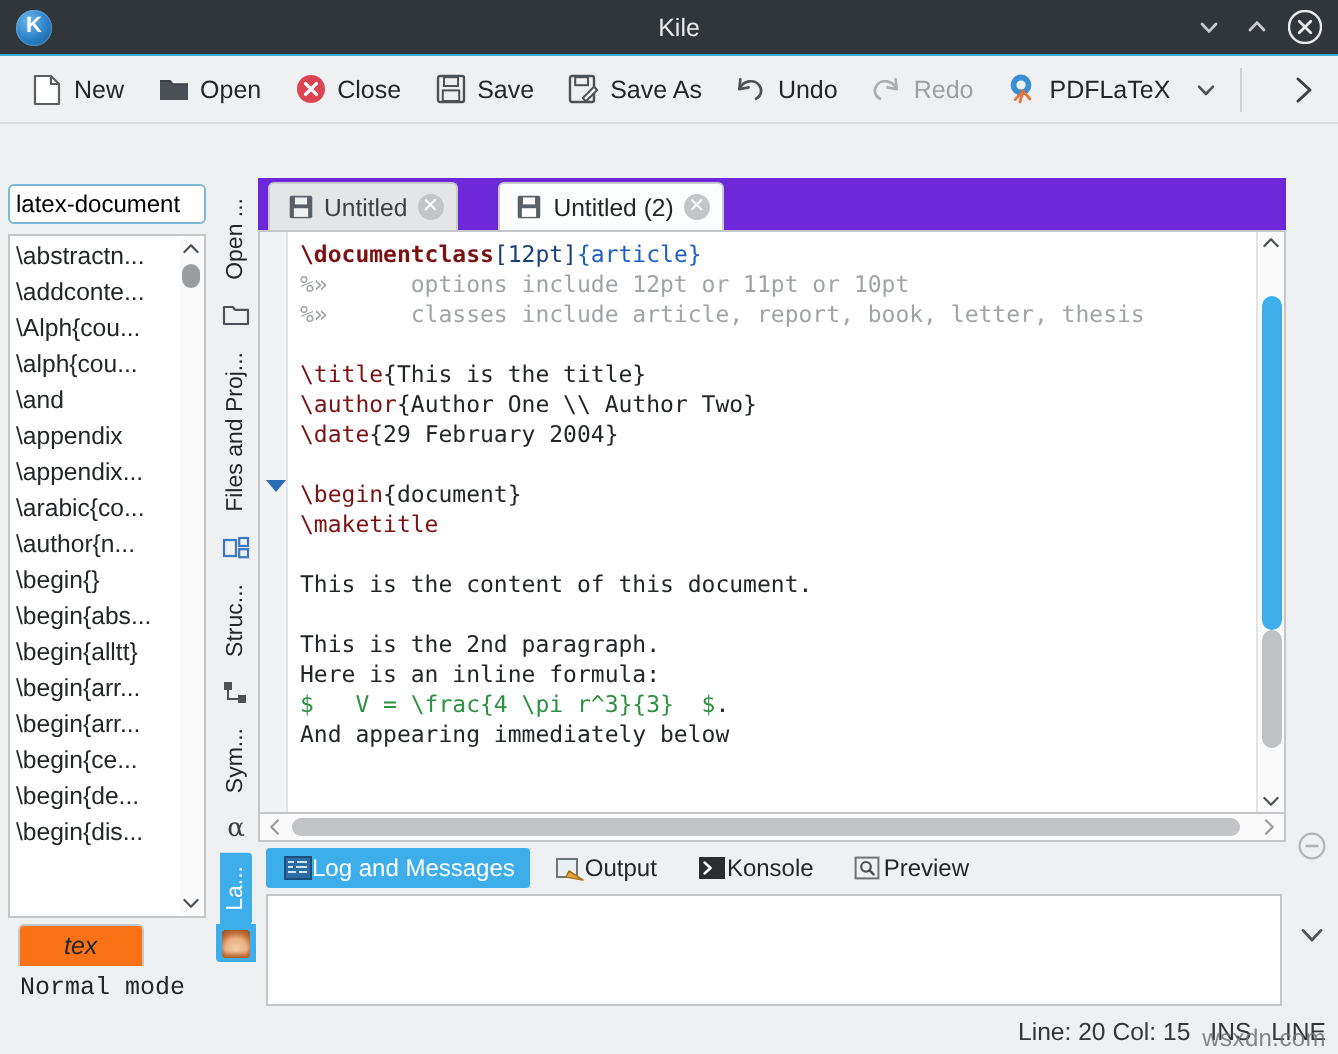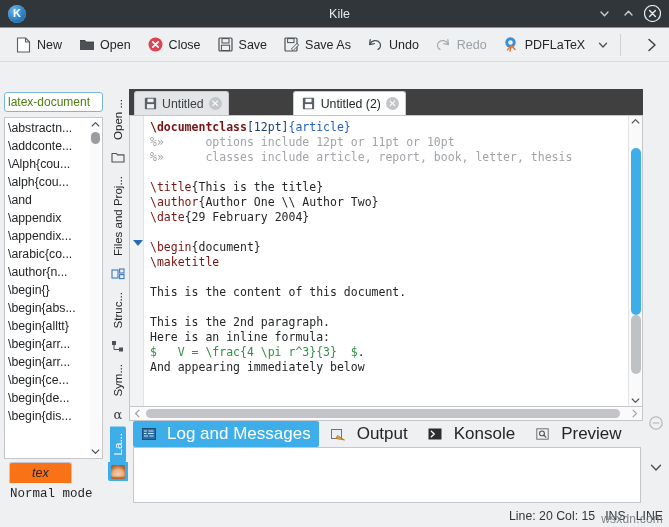--- a/index.html
+++ b/index.html
@@ -56,21 +56,21 @@
   .tb-chev { padding:2px 3px; display:flex; align-items:center; }
   .tb-overflow { margin-left:auto; padding:0 10px 0 6px; display:flex; align-items:center; }
 
   
   .body-area { position:absolute; left:0; top:89px; right:0; bottom:22px; display:flex; }
 
   
   .left-dock { width:107px; display:flex; flex-direction:column; background:#eff0f1; padding:3px 4px 0 4px; }
   .dock-input {
     height:20px; border:1px solid #7ab8d9; border-radius:3px; background:#fff;
-    font-size:12px; padding:0 3px; color:#4d7c0f; font-family:"Liberation Sans",sans-serif;
+    font-size:12px; padding:0 3px; color:#000000; font-family:"Liberation Sans",sans-serif;
     width:100%; outline:none;
   }
   .cmd-list {
     flex:1; margin-top:5px; border:1px solid #c4c6c9; background:#fff;
     overflow:hidden; position:relative; display:flex; flex-direction:column;
   }
   .cmd-scroll { flex:1; overflow:hidden; padding-top:1px; }
   .cmd-item { font-size:12.3px; line-height:18px; padding:0 3px; white-space:nowrap; color:#232629; }
   .cmd-sb {
     position:absolute; right:1px; top:1px; bottom:1px; width:11px;
@@ -101,21 +101,21 @@
   }
   .avatar-face {
     width:14px; height:14px; border-radius:2px;
     background: radial-gradient(circle at 50% 70%, #f6cfa6 0%, #e8b183 45%, #c1703a 70%, #8c4a1e 100%);
     box-shadow: inset 0 -3px 2px -1px #b45e28;
   }
 
   
   .center { flex:1; display:flex; flex-direction:column; min-width:0; padding-right:0; }
 
-  .tabbar { height:26px; display:flex; align-items:flex-end; background:#404040; padding-left:5px;gap:44px; }
+  .tabbar { height:26px; display:flex; align-items:flex-end; background:#6d28d9; padding-left:5px; }
   .etab {
     display:flex; align-items:center; gap:5px; height:24px; padding:0 6px 0 8px;
     border:1px solid #c8cacd; border-bottom:none; border-radius:3px 3px 0 0;
     background:#e3e5e7; font-size:12.3px; color:#3b4045;
   }
   .etab.active { background:#fcfdfd; color:#232629;margin-left:20px; }
   .etab .x {
     width:13px; height:13px; border-radius:50%; background:#c3c6c9; color:#fff;
     display:flex; align-items:center; justify-content:center; font-size:10px; line-height:1;
   }
@@ -140,21 +140,21 @@
   .hsb-track { flex:1; height:9px; position:relative; }
   .hsb-thumb { position:absolute; left:2px; right:8px; top:0; height:9px; border-radius:5px; background:#c2c4c7; }
 
   .vsb { width:14px; background:#fafafa; border-left:1px solid #e2e3e5; display:flex; flex-direction:column; align-items:center; }
   .vsb-track { flex:1; width:10px; position:relative; }
   .vsb-thumb { position:absolute; left:0; width:10px; border-radius:5px; background:#3daee9; top:8%; height:62%; }
   .vsb-rest { position:absolute; left:0; width:10px; border-radius:5px; background:#bfc2c5; top:70%; height:22%; }
 
   
   .bottom-tabs { height:24px; display:flex; align-items:center; gap:4px; padding:2px 0 0 4px; }
-  .btab { display:flex; align-items:center; gap:11px; padding:3px 8px; font-size:17px; border-radius:2px; }
+  .btab { display:flex; align-items:center; gap:0; padding:3px 8px; font-size:12px; border-radius:2px; }
   .btab.active { background:#3daee9; color:#fff; }
   .btab-ico { width:15px; height:14px; display:flex; align-items:center; justify-content:center; }
   .log-area { flex:0 0 56px; margin:2px 2px 2px 4px; background:#fff; border:1px solid #c4c6c9; }
 
   .right-rail { width:26px; display:flex; flex-direction:column; align-items:center; background:#eff0f1; }
 
   
   .statusbar {
     position:absolute; left:0; right:0; bottom:0; height:22px; background:#eff0f1;
     display:flex; align-items:center; font-size:12.3px; color:#31363b;

